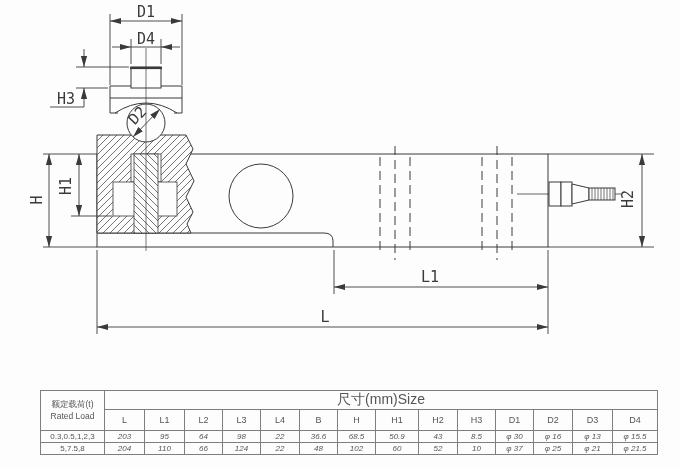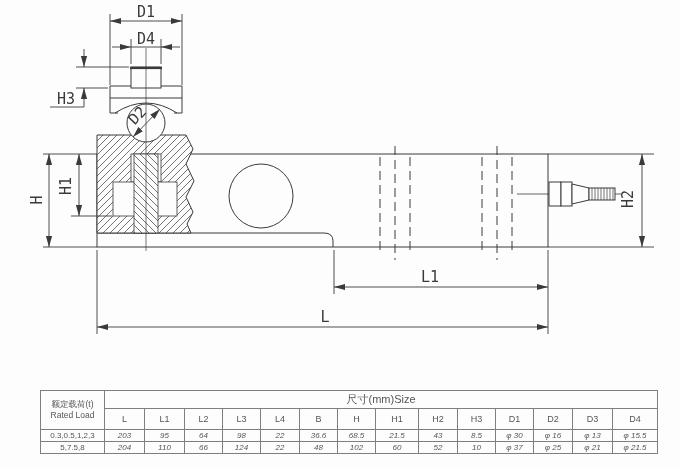--- a/index.html
+++ b/index.html
@@ -23,21 +23,21 @@
   }
   table.spec th, table.spec td{
     border:1px solid #7f7f7f;
     text-align:center;vertical-align:middle;
     font-weight:normal;padding:0;
     white-space:nowrap;overflow:hidden;
   }
   tr.hdr-size{height:18px;margin-left:26px;}
   tr.hdr-cols{height:21px;}
   tr.data-row{height:12px;padding-left:40px;}
-  .size-hdr{font-size:11px;}
+  .size-hdr{font-size:14px;}
   .col-hdr{font-size:9px;}
   .load-hdr{font-size:8.5px;line-height:1.35;}
   td.val{font-size:8px;font-style:italic;}
   td.load{font-size:8px;}
 </style>
 </head>
 <body>
 
 <div class="stage">
 
@@ -235,21 +235,21 @@
     </tr>
     <tr class="data-row">
       <td class="load">0.3,0.5,1,2,3</td>
       <td class="val">203</td>
       <td class="val">95</td>
       <td class="val">64</td>
       <td class="val">98</td>
       <td class="val">22</td>
       <td class="val">36.6</td>
       <td class="val">68.5</td>
-      <td class="val">21.5</td>
+      <td class="val">50.9</td>
       <td class="val">43</td>
       <td class="val">8.5</td>
       <td class="val">φ 30</td>
       <td class="val">φ 16</td>
       <td class="val">φ 13</td>
       <td class="val">φ 15.5</td>
     </tr>
     <tr class="data-row">
       <td class="load">5,7.5,8</td>
       <td class="val">204</td>

